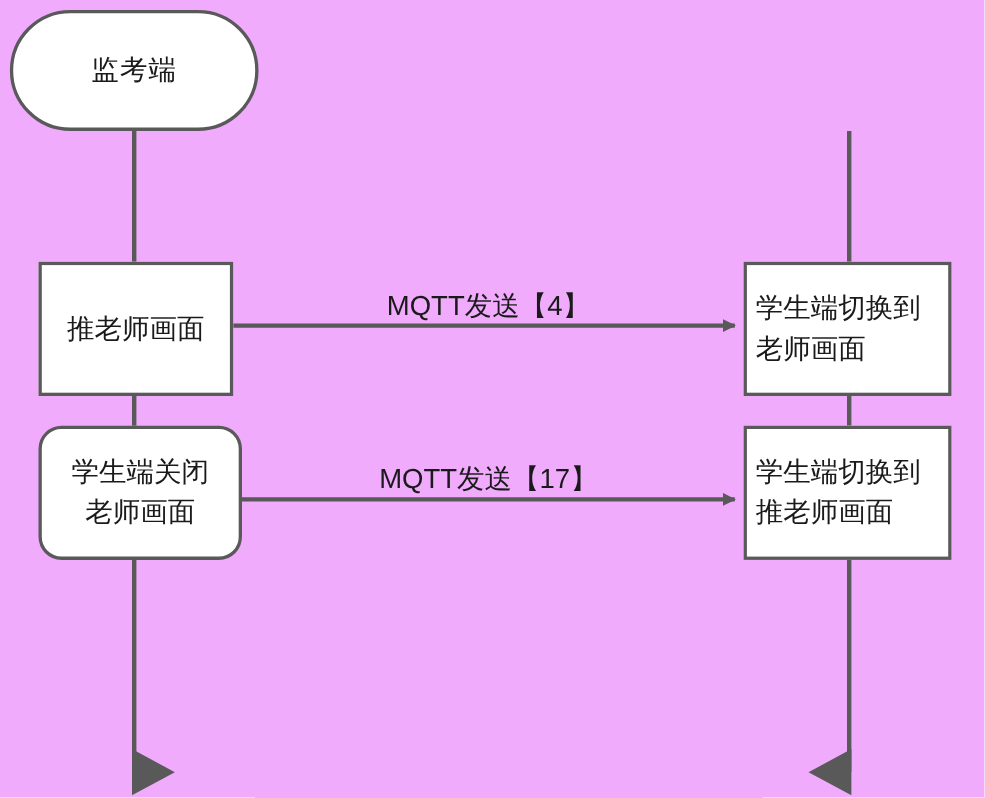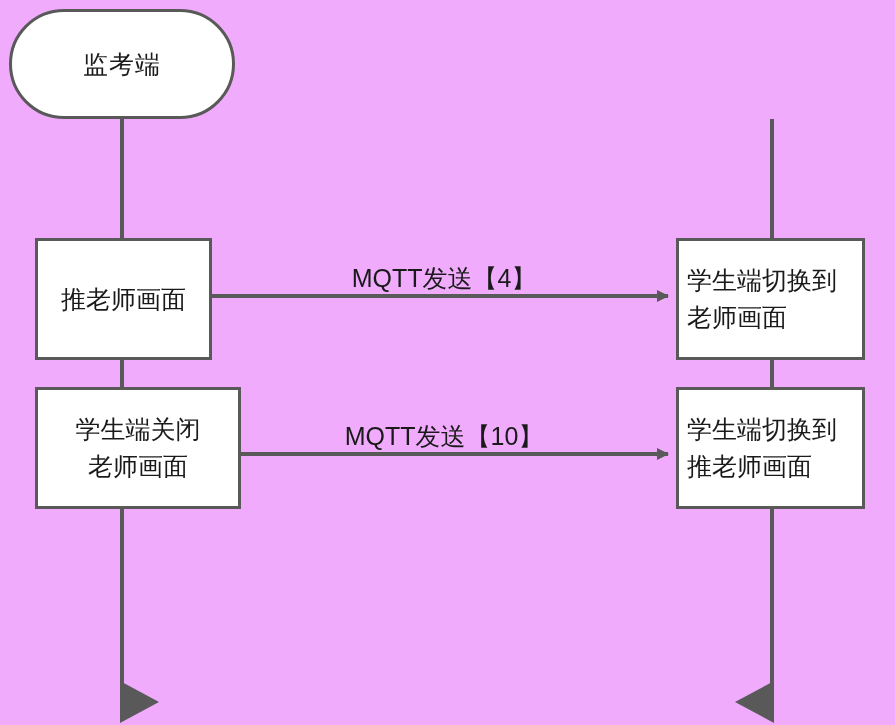--- a/index.html
+++ b/index.html
@@ -61,21 +61,21 @@
     color: #1a1a1a;
     line-height: 1.0;
     white-space: nowrap;
     padding: 6px 0;
   }
   .action-box.align-left .box-line {
     align-self: flex-start;
     padding-left: 8px;
   }
   #action-box-left-1  { left: 35px;  top: 238px; width: 177px; height: 122px; }
-  #action-box-left-2  { left: 35px;  top: 387px; width: 206px; height: 122px; }
+  #action-box-left-2  { left: 35px;  top: 387px; width: 185px; height: 122px; border-radius: 21px; }
   #action-box-right-1 { left: 676px; top: 238px; width: 189px; height: 122px; }
   #action-box-right-2 { left: 676px; top: 387px; width: 189px; height: 122px; }
 
   
   .message-label {
     position: absolute;
     font-size: 25px;
     color: #1a1a1a;
     white-space: nowrap;
     text-align: center;
@@ -136,15 +136,15 @@
     <span class="box-line">老师画面</span>
   </div>
 
   <div id="action-box-right-2" class="action-box align-left">
     <span class="box-line">学生端切换到</span>
     <span class="box-line">推老师画面</span>
   </div>
 
   <div id="message-label-1" class="message-label">MQTT发送【4】</div>
 
-  <div id="message-label-2" class="message-label">MQTT发送【10】</div>
+  <div id="message-label-2" class="message-label">MQTT发送【17】</div>
 
 </div>
 
 </body></html>

